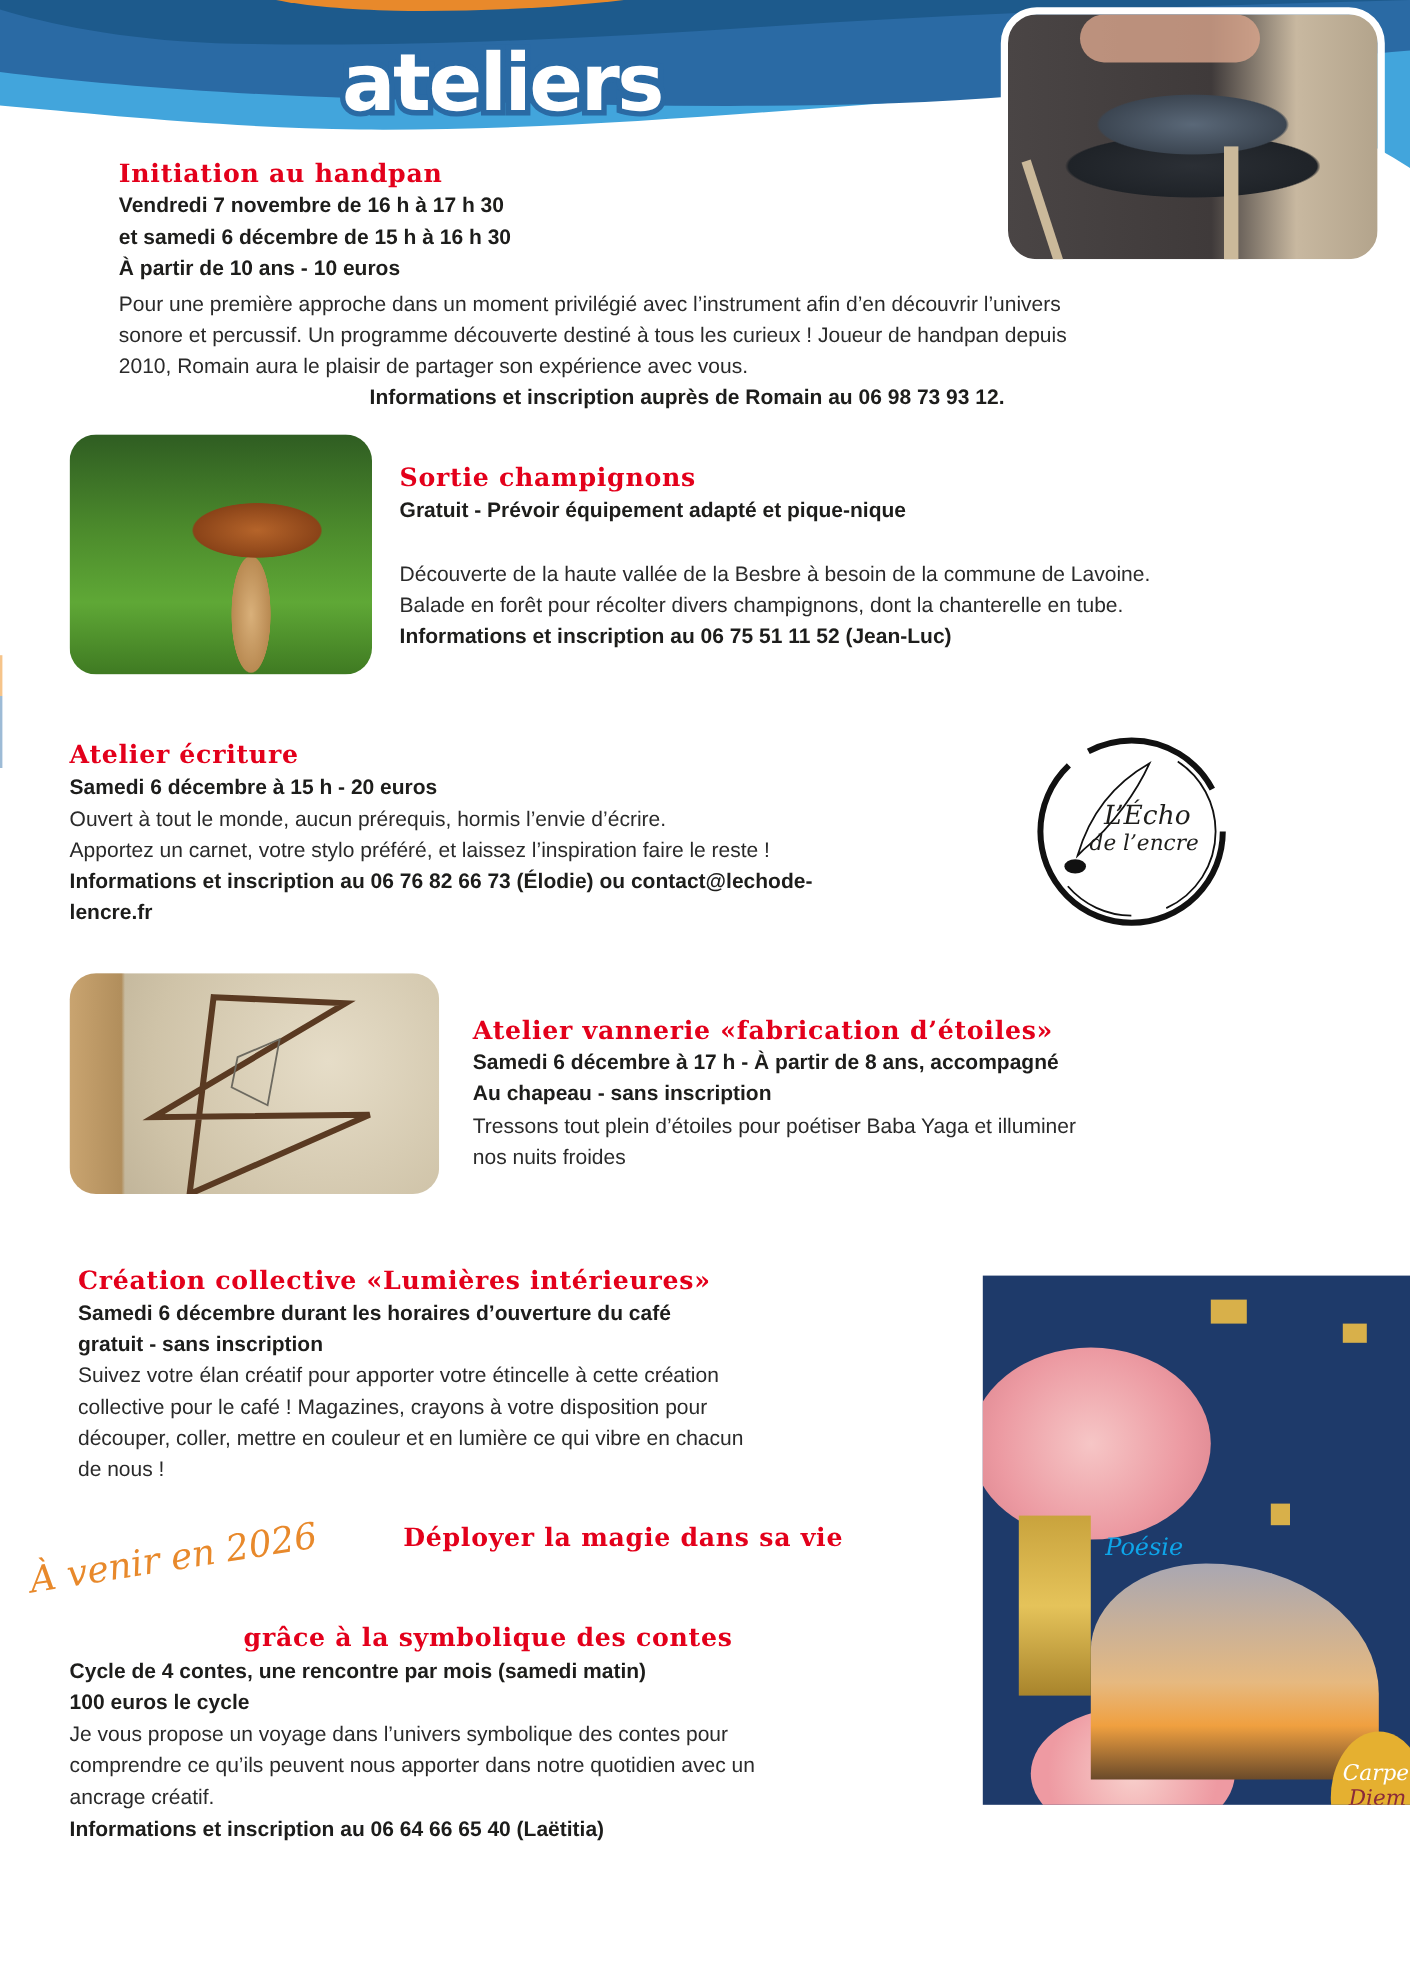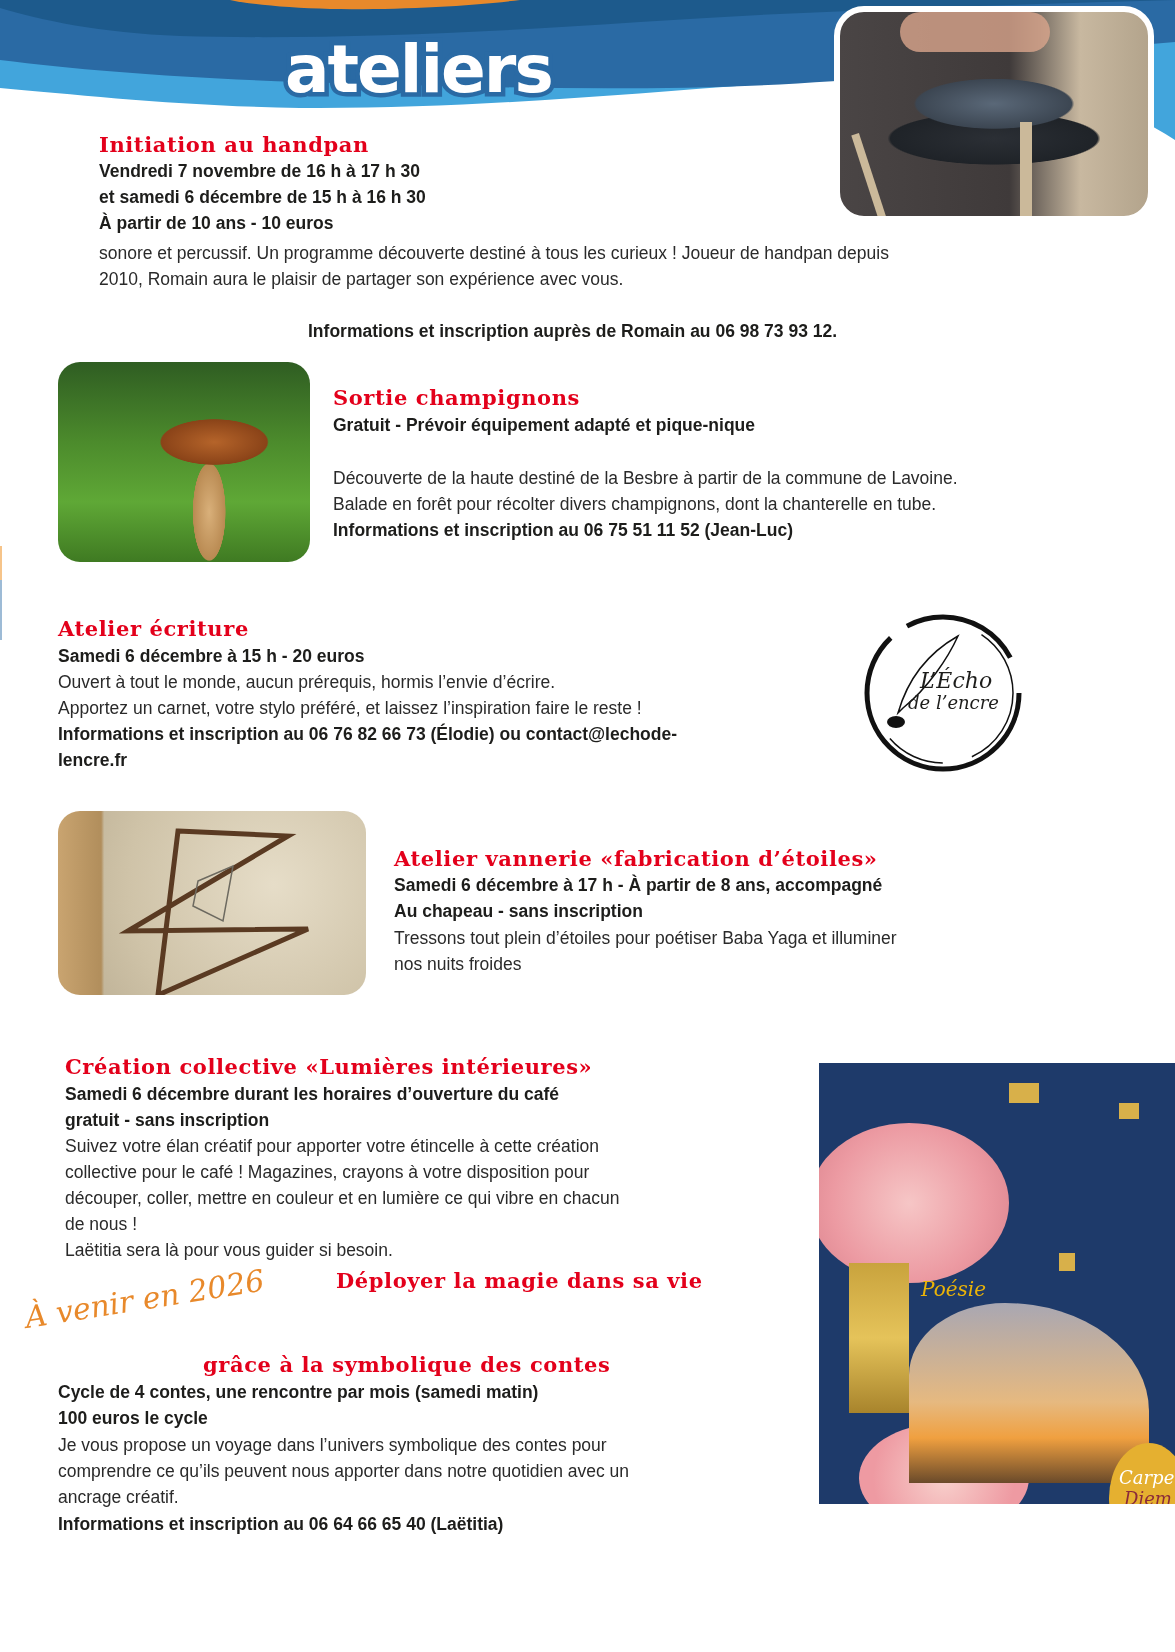--- a/index.html
+++ b/index.html
@@ -35,37 +35,38 @@
   <div class="abs" style="left:25px; top:120px; width:8px; height:90px; background:#cbb99a; transform:rotate(-18deg);"></div>
 </div>
 
 <div class="abs title" style="left:99px; top:132px;">Initiation au handpan</div>
 <div class="abs" style="left:99px; top:158px;">
   <span class="b line">Vendredi 7 novembre de 16 h à 17 h 30</span>
   <span class="b line">et samedi 6 décembre de 15 h à 16 h 30</span>
   <span class="b line">À partir de 10 ans - 10 euros</span>
 </div>
 <div class="abs p" style="left:99px; top:240px; width:1020px;">
+  <span class="line">Pour une première approche dans un moment privilégié avec l’instrument afin d’en découvrir l’univers</span>
   <span class="line">sonore et percussif. Un programme découverte destiné à tous les curieux ! Joueur de handpan depuis</span>
   <span class="line">2010, Romain aura le plaisir de partager son expérience avec vous.</span>
 </div>
 <div class="abs b" style="left:308px; top:318px;">Informations et inscription auprès de Romain au 06 98 73 93 12.</div>
 
 <div class="abs photo" style="left:58px; top:362px; width:252px; height:200px; background:
      radial-gradient(ellipse 30% 16% at 62% 40%, #b5642a 0%, #8a4318 70%, transparent 72%),
      radial-gradient(ellipse 8% 30% at 60% 75%, #d9b07a 0%, #b98a52 80%, transparent 82%),
      linear-gradient(180deg, #2f5d22 0%, #4c8b2c 40%, #5fa836 70%, #3f7a22 100%);">
 </div>
 
 <div class="abs title" style="left:333px; top:385px;">Sortie champignons</div>
 <div class="abs" style="left:333px; top:412px;">
   <span class="b line">Gratuit - Prévoir équipement adapté et pique-nique</span>
 </div>
 <div class="abs p" style="left:333px; top:465px; width:800px;">
-  <span class="line">Découverte de la haute destiné de la Besbre à partir de la commune de Lavoine.</span>
+  <span class="line">Découverte de la haute vallée de la Besbre à besoin de la commune de Lavoine.</span>
   <span class="line">Balade en forêt pour récolter divers champignons, dont la chanterelle en tube.</span>
 </div>
 <div class="abs b" style="left:333px; top:517px;">Informations et inscription au 06 75 51 11 52 (Jean-Luc)</div>
 
 <div class="abs" style="left:0; top:546px; width:2px; height:34px; background:#f6c48a;"></div>
 <div class="abs" style="left:0; top:580px; width:2px; height:60px; background:#9dbbd6;"></div>
 
 <div class="abs title" style="left:58px; top:616px;">Atelier écriture</div>
 <div class="abs b" style="left:58px; top:643px;">Samedi 6 décembre à 15 h - 20 euros</div>
 <div class="abs p" style="left:58px; top:669px; width:760px;">
@@ -110,30 +111,29 @@
 <div class="abs title" style="left:65px; top:1054px;">Création collective «Lumières intérieures»</div>
 <div class="abs" style="left:65px; top:1081px;">
   <span class="b line">Samedi 6 décembre durant les horaires d’ouverture du café</span>
   <span class="b line">gratuit - sans inscription</span>
 </div>
 <div class="abs p" style="left:65px; top:1133px; width:720px;">
   <span class="line">Suivez votre élan créatif pour apporter votre étincelle à cette création</span>
   <span class="line">collective pour le café ! Magazines, crayons à votre disposition pour</span>
   <span class="line">découper, coller, mettre en couleur et en lumière ce qui vibre en chacun</span>
   <span class="line">de nous !</span>
-  <span class="line">Laëtitia sera là pour vous guider si besoin.</span>
 </div>
 
 <div class="abs" style="left:819px; top:1063px; width:356px; height:441px; overflow:hidden; background:#1e3a6a;">
   <div class="abs" style="left:-10px; top:60px; width:200px; height:160px; border-radius:50%; background:radial-gradient(circle at 50% 50%, #f6c6c6 0%, #ec9aa2 60%, #d8808a 100%);"></div>
   <div class="abs" style="left:40px; top:360px; width:170px; height:110px; border-radius:50%; background:radial-gradient(circle at 50% 50%, #f8d0cc 0%, #ee9aa2 70%);"></div>
   <div class="abs" style="left:90px; top:240px; width:240px; height:180px; border-radius:40% 60% 0 0; background:linear-gradient(180deg, #a9a7b2 0%, #e6b980 55%, #f0a040 75%, #6a4a2a 100%);"></div>
   <div class="abs" style="left:30px; top:200px; width:60px; height:150px; background:linear-gradient(180deg, #c9a33d, #e5c35a, #a8842c);"></div>
   <div class="abs" style="left:290px; top:380px; width:80px; height:110px; border-radius:50%; background:#e5b030;"></div>
-  <div class="abs" style="left:102px; top:214px; color:#eab308; font-family:'DejaVu Serif',serif; font-style:italic; font-size:20px;">Poésie</div>
+  <div class="abs" style="left:102px; top:214px; color:#0ea5e9; font-family:'DejaVu Serif',serif; font-style:italic; font-size:20px;">Poésie</div>
   <div class="abs" style="left:300px; top:404px; color:#ffffff; font-family:'DejaVu Serif',serif; font-style:italic; font-size:18px;">Carpe</div>
   <div class="abs" style="left:305px; top:425px; color:#8a2a3a; font-family:'DejaVu Serif',serif; font-style:italic; font-size:18px;">Diem</div>
   <div class="abs" style="left:190px; top:20px; width:30px; height:20px; background:#d8b04a;"></div>
   <div class="abs" style="left:300px; top:40px; width:20px; height:16px; background:#d8b04a;"></div>
   <div class="abs" style="left:240px; top:190px; width:16px; height:18px; background:#d8b04a;"></div>
 </div>
 
 <div class="abs avenir" style="left:28px; top:1300px;">À venir en 2026</div>
 <div class="abs title" style="left:336px; top:1268px;">Déployer la magie dans sa vie</div>
 <div class="abs title" style="left:203px; top:1352px;">grâce à la symbolique des contes</div>

